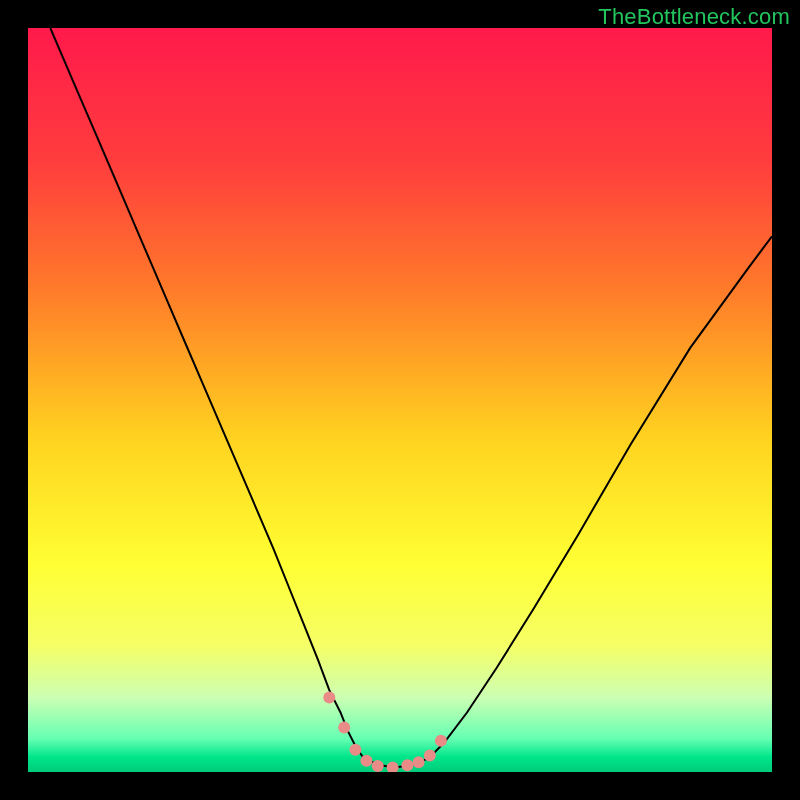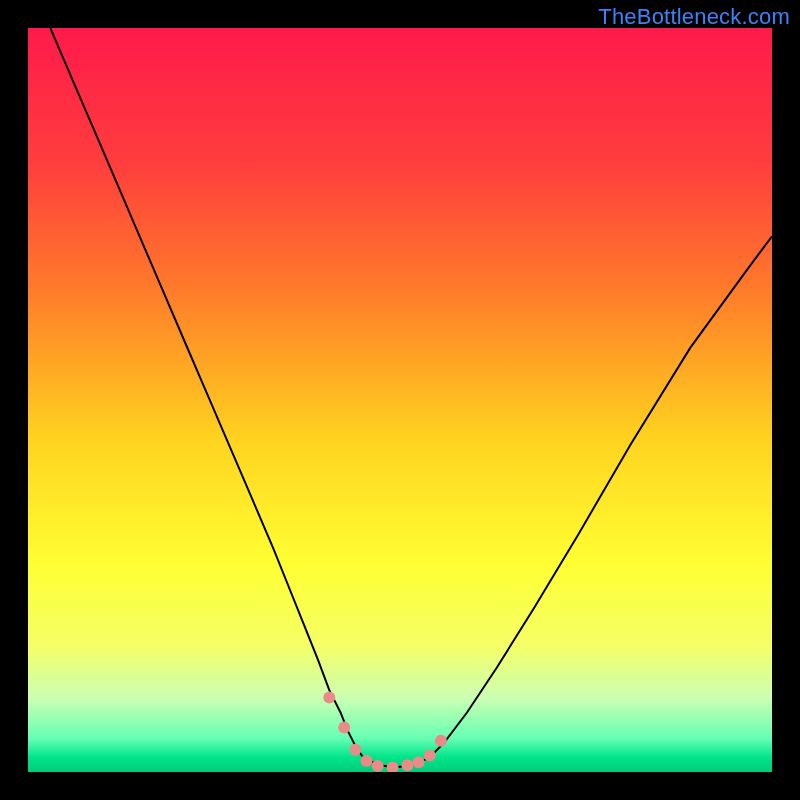--- a/index.html
+++ b/index.html
@@ -23,21 +23,21 @@
     position: absolute;
     left: 0;
     top: 0;
     width: 744px;
     height: 744px;
   }
   .watermark {
     position: absolute;
     top: 4px;
     right: 10px;
-    color: #3b82f6;
+    color: #22c55e;
     font-size: 22px;
     font-weight: 500;
     letter-spacing: 0.2px;
     user-select: none;
   }
 </style>
 </head>
 <body>
 
 <div class="frame">

